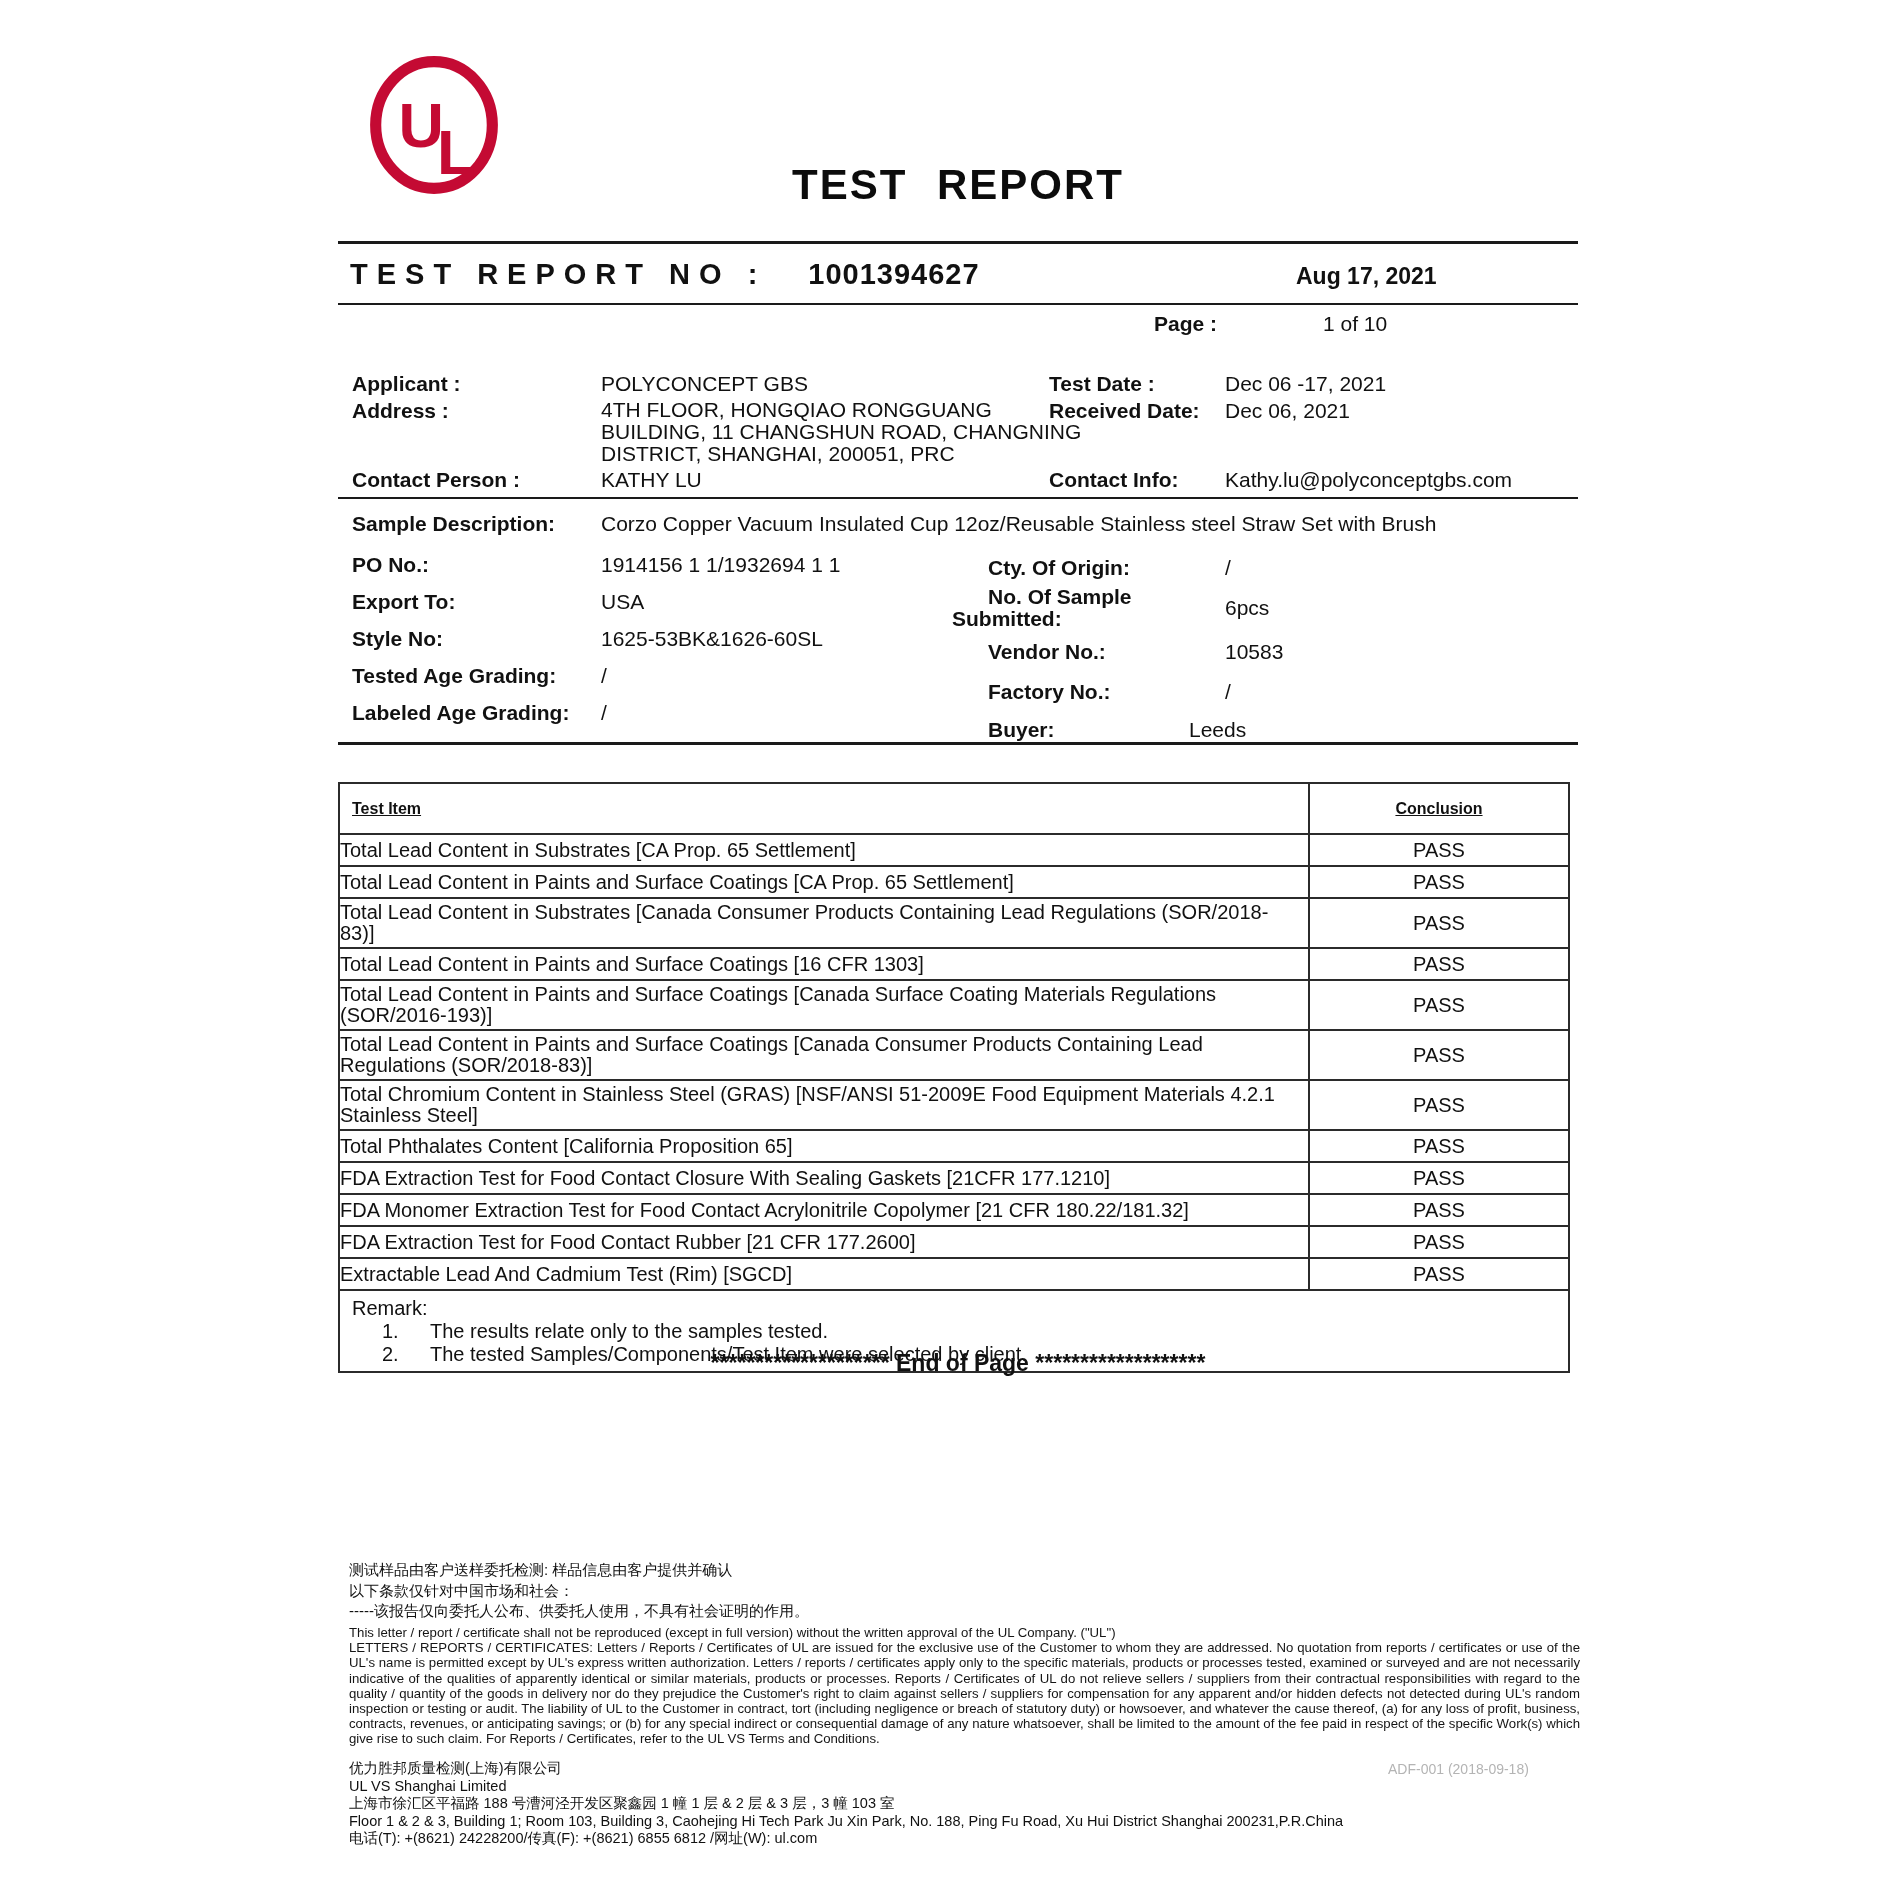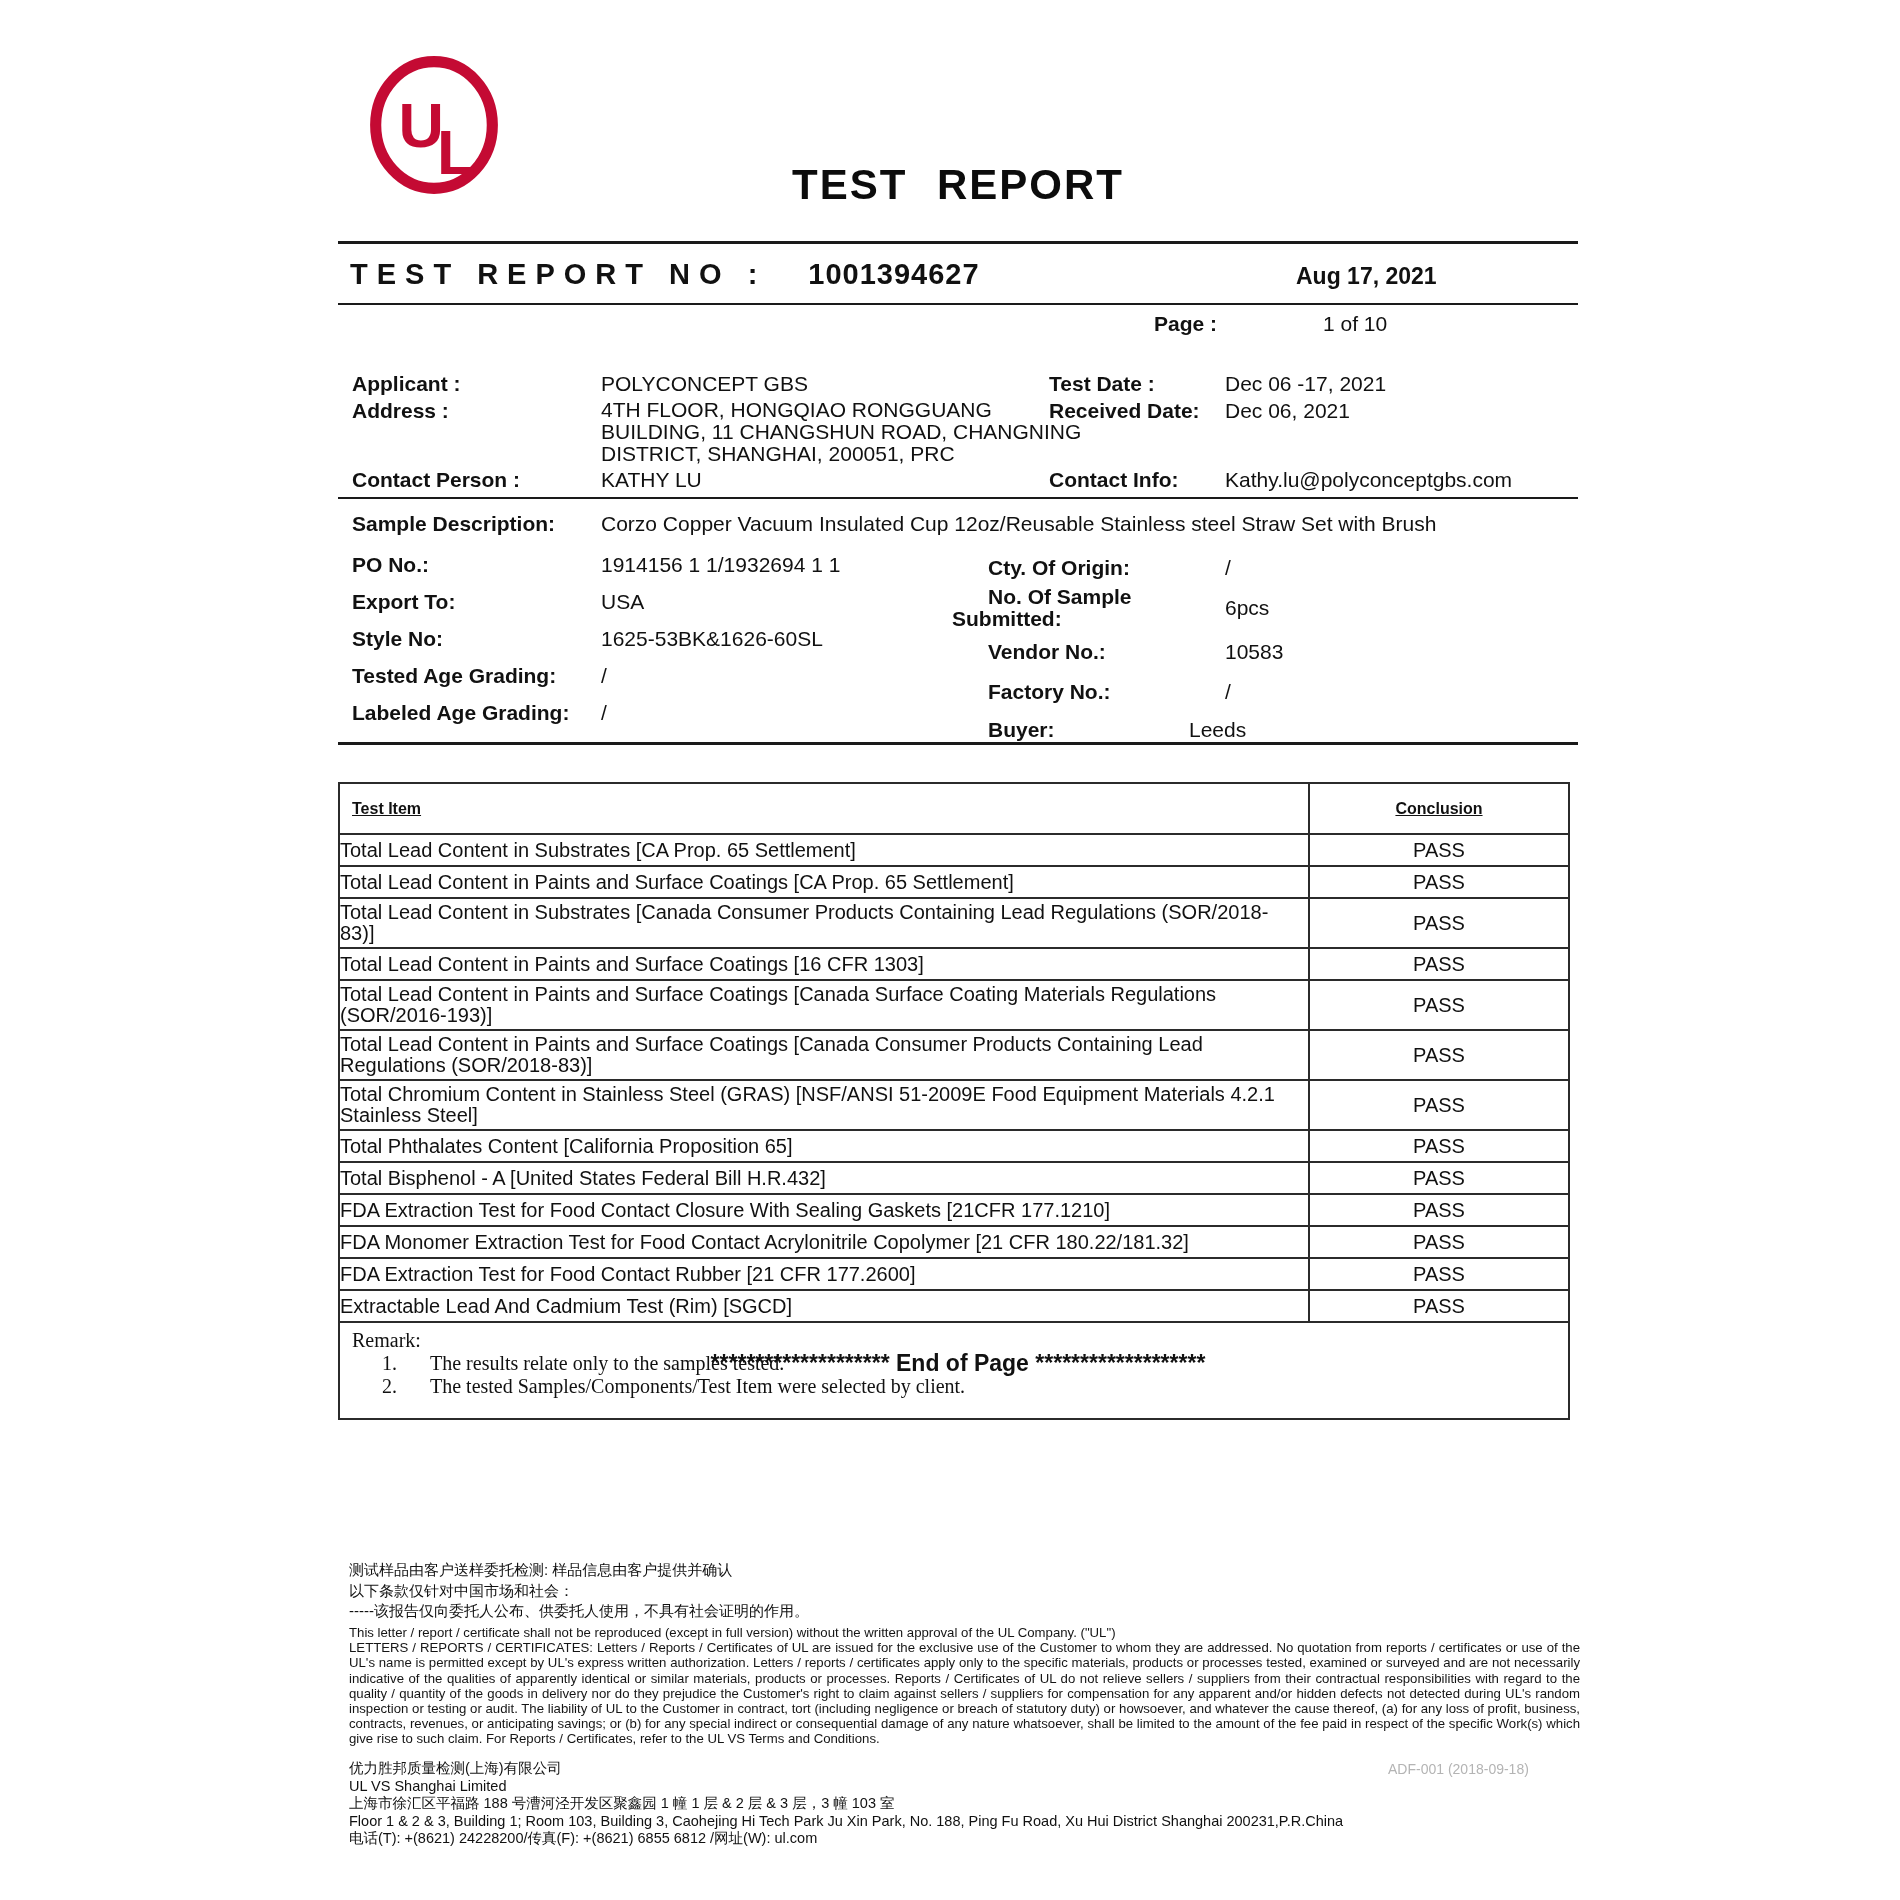--- a/index.html
+++ b/index.html
@@ -32,21 +32,21 @@
   table{border-collapse:collapse;table-layout:fixed;width:1230px;background:#fff;}
   col.c-item{width:970px;}
   col.c-conc{width:260px;}
   th,td{border:2px solid #2b2b2b;vertical-align:middle;}
   th{height:33px;font-size:16px;padding:8px;border-radius:16px;}
   th.h-item{text-align:left;padding-left:12px;}
   th .u{text-decoration:underline;}
   td.item{font-size:20px;line-height:21px;padding:3px 10px 3px 0;text-align:left;}
   tr.single td{height:24px;}
   td.conc{font-size:20px;text-align:center;}
-  td.remark-cell{padding:6px 10px 20px 12px;font-size:20px;font-family:Liberation Serif, serif;}
+  td.remark-cell{padding:6px 10px 5px 12px;font-size:20px;}
   .remark-line{margin-left:30px;line-height:23px;}
   .remark-line .num{display:inline-block;width:48px;}
   
   .endofpage{left:338px;top:1350px;width:1240px;text-align:center;font-size:23px;font-weight:bold;}
   
   .cn-disc{left:349px;top:1560px;width:1232px;font-size:15px;line-height:20.5px;}
   .legal{left:349px;top:1625px;width:1231px;font-size:13.2px;line-height:15.2px;color:#151515;}
   .legal .just{text-align:justify;}
   .footer{left:349px;top:1760px;width:1100px;font-size:14.5px;line-height:17.6px;}
   .doc-code{left:1388px;top:1761px;font-size:14px;color:#b4b4b4;}
@@ -174,24 +174,20 @@
           <tr class="single">
             <td class="item">Total Chromium Content in Stainless Steel (GRAS) [NSF/ANSI 51-2009E Food Equipment Materials 4.2.1 Stainless Steel]</td>
             <td class="conc">PASS</td>
           </tr>
 
           <tr class="single">
             <td class="item">Total Phthalates Content [California Proposition 65]</td>
             <td class="conc">PASS</td>
           </tr>
 
-          <tr class="single">
-            <td class="item">Total Bisphenol - A [United States Federal Bill H.R.432]</td>
-            <td class="conc">PASS</td>
-          </tr>
 
           <tr class="single">
             <td class="item">FDA Extraction Test for Food Contact Closure With Sealing Gaskets [21CFR 177.1210]</td>
             <td class="conc">PASS</td>
           </tr>
 
           <tr class="single">
             <td class="item">FDA Monomer Extraction Test for Food Contact Acrylonitrile Copolymer [21 CFR 180.22/181.32]</td>
             <td class="conc">PASS</td>
           </tr>

